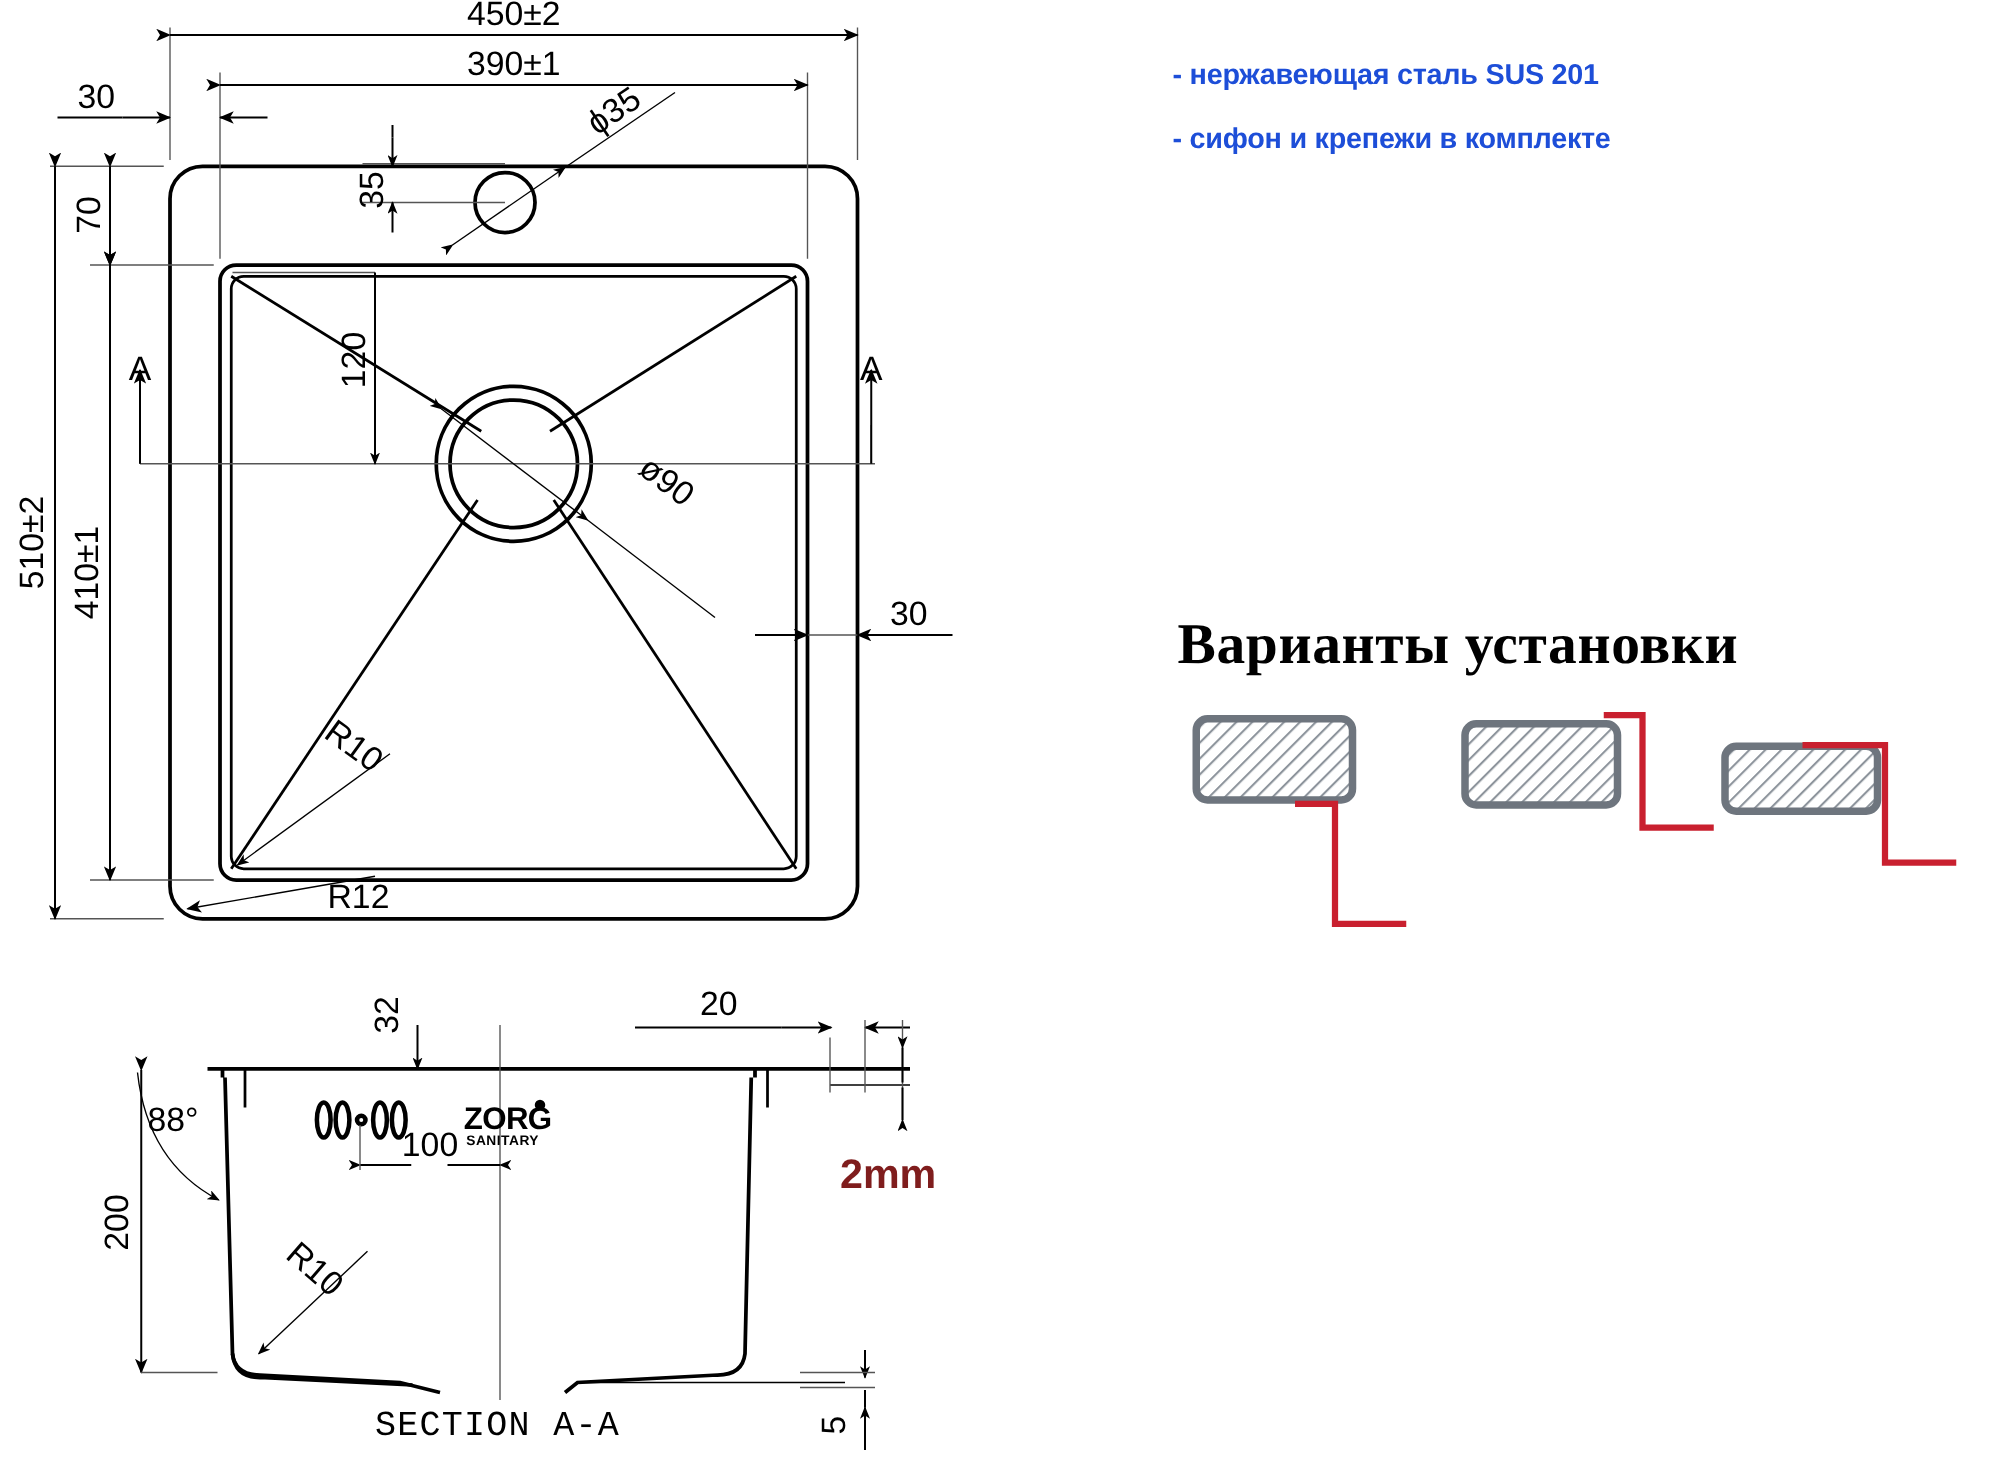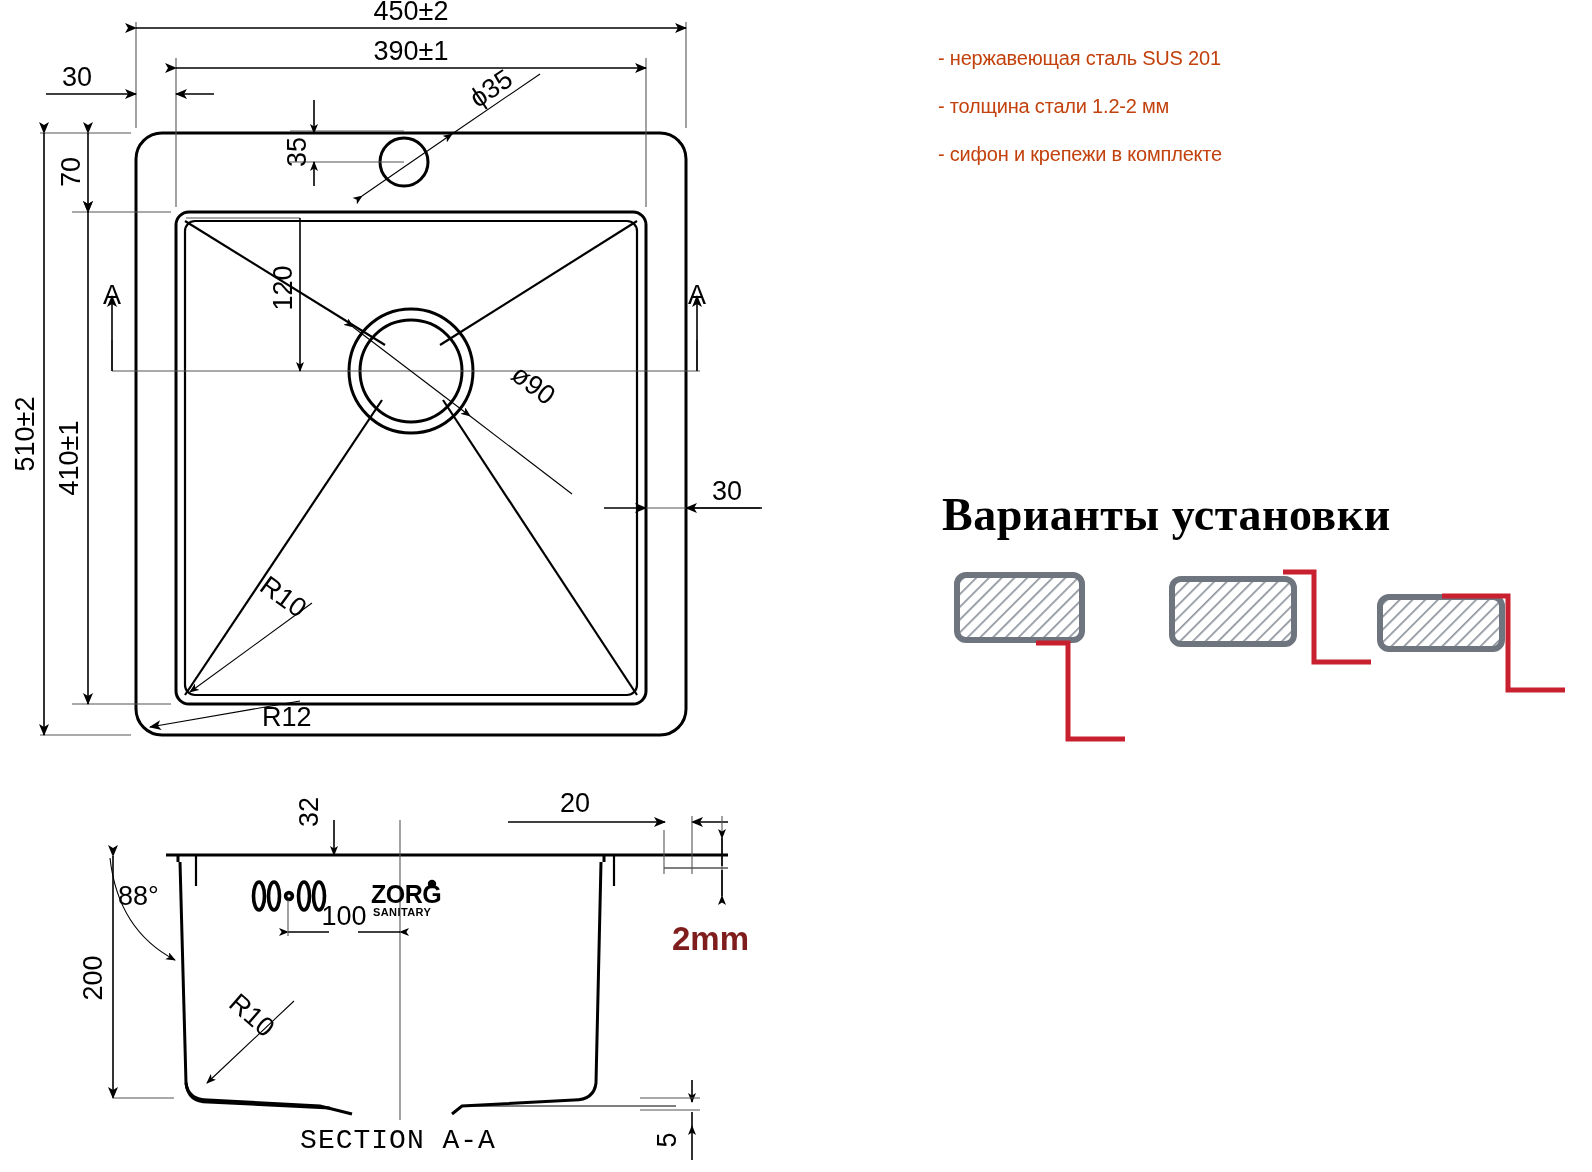--- a/index.html
+++ b/index.html
@@ -4,38 +4,37 @@
 <style>
   html,body{margin:0;padding:0;background:#ffffff;}
   body{width:1592px;height:1172px;position:relative;overflow:hidden;
        font-family:"Liberation Sans", sans-serif;color:#000;}
   .stage{position:absolute;left:0;top:0;width:1592px;height:1172px;}
   svg.draw{position:absolute;left:0;top:0;width:1592px;height:1172px;overflow:visible;}
 
   
   #specs{position:absolute;left:938px;top:48px;width:650px;}
   #specs .spec-line{font-family:"Liberation Sans", sans-serif;
-      font-size:20px;font-weight:400;color:#c2410c;line-height:1.0;
+      font-size:23px;font-weight:700;color:#1d4ed8;line-height:1.0;
       margin-bottom:28px;white-space:nowrap;letter-spacing:-0.2px;}
 
   #install-title{position:absolute;left:942px;top:488px;width:650px;
       font-family:"Liberation Serif", serif;font-size:46px;font-weight:700;
       color:#000;white-space:nowrap;letter-spacing:0.5px;}
 
   .mm-label{position:absolute;font-family:"Liberation Sans", sans-serif;
       font-size:33px;font-weight:700;color:#7f1d1d;}
 </style>
 </head>
 <body>
 
 <div class="stage">
 
   <div id="specs">
     <div class="spec-line">- нержавеющая сталь SUS 201</div>
-    <div class="spec-line">- толщина стали 1.2-2 мм</div>
     <div class="spec-line">- сифон и крепежи в комплекте</div>
   </div>
 
   <div id="install-title">Варианты установки</div>
 
   <div class="mm-label" style="left:672px;top:920px;">2mm</div>
 
   <svg class="draw" viewBox="0 0 1592 1172">
     <defs>
       <marker id="ar" markerWidth="12" markerHeight="10" refX="11" refY="5" orient="auto" markerUnits="userSpaceOnUse">

